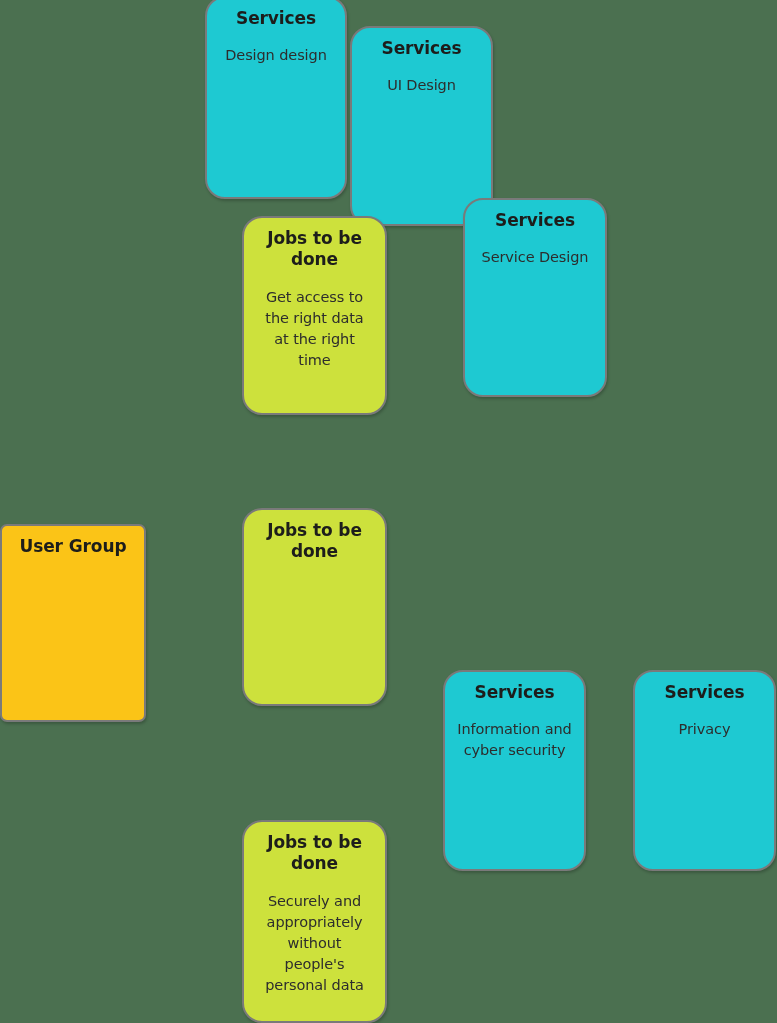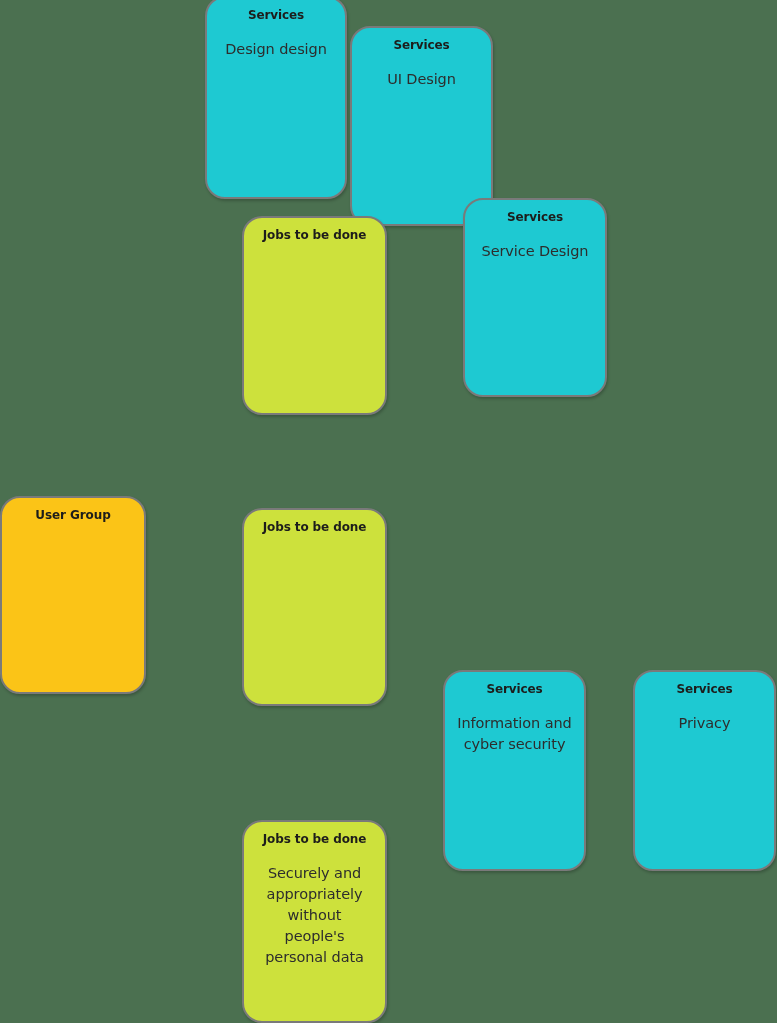--- a/index.html
+++ b/index.html
@@ -24,21 +24,21 @@
     position: absolute;
     box-sizing: border-box;
     border: 2px solid #7a7a7a;
     border-radius: 20px;
     padding: 10px 12px 12px 12px;
     text-align: center;
     box-shadow: 1px 2px 3px rgba(0,0,0,0.22);
     overflow: hidden;
   }
   .card-title {
-    font-size: 12px;
+    font-size: 17px;
     font-weight: bold;
     color: #1d1d1b;
     line-height: 1.25;
     margin: 0 0 16px 0;
     letter-spacing: -0.1px;
   }
   .card-body {
     font-size: 14.5px;
     font-weight: normal;
     color: #2d2d2d;
@@ -61,22 +61,23 @@
     <div class="card c-cyan" style="left: 350px; top: 26px; width: 143px; height: 200px; background: rgb(30, 201, 210); border-color: rgb(122, 122, 122); z-index: 11;">
       <div class="card-title" style="color: rgb(29, 29, 27);">Services</div>
       <div class="card-body" style="color: rgb(45, 45, 45);">UI Design</div>
     </div>
     <div class="card c-cyan" style="left: 463px; top: 198px; width: 144px; height: 199px; background: rgb(30, 201, 210); border-color: rgb(122, 122, 122); z-index: 12;">
       <div class="card-title" style="color: rgb(29, 29, 27);">Services</div>
       <div class="card-body" style="color: rgb(45, 45, 45);">Service Design</div>
     </div>
     <div class="card c-lime" style="left: 242px; top: 216px; width: 145px; height: 199px; background: rgb(205, 225, 60); border-color: rgb(122, 122, 122); z-index: 13;">
       <div class="card-title" style="color: rgb(29, 29, 27);">Jobs to be done</div>
+      <div class="card-body" style="color: rgb(45, 45, 45);">Get access to the right data at the right time</div>
     </div>
-    <div class="card c-amber" style="left: 0px; top: 496px; width: 146px; height: 198px; background: rgb(251, 196, 23); border-color: rgb(122, 122, 122); z-index: 14;">
+    <div class="card c-amber" style="left: 0px; top: 524px; width: 146px; height: 198px; background: rgb(251, 196, 23); border-color: rgb(122, 122, 122); z-index: 14; border-radius: 7px;">
       <div class="card-title" style="color: rgb(29, 29, 27);">User Group</div>
     </div>
     <div class="card c-lime" style="left: 242px; top: 508px; width: 145px; height: 198px; background: rgb(205, 225, 60); border-color: rgb(122, 122, 122); z-index: 15;">
       <div class="card-title" style="color: rgb(29, 29, 27);">Jobs to be done</div>
     </div>
     <div class="card c-cyan" style="left: 443px; top: 670px; width: 143px; height: 201px; background: rgb(30, 201, 210); border-color: rgb(122, 122, 122); z-index: 16;">
       <div class="card-title" style="color: rgb(29, 29, 27);">Services</div>
       <div class="card-body" style="color: rgb(45, 45, 45);">Information and cyber security</div>
     </div>
     <div class="card c-cyan" style="left: 633px; top: 670px; width: 143px; height: 201px; background: rgb(30, 201, 210); border-color: rgb(122, 122, 122); z-index: 17;">

